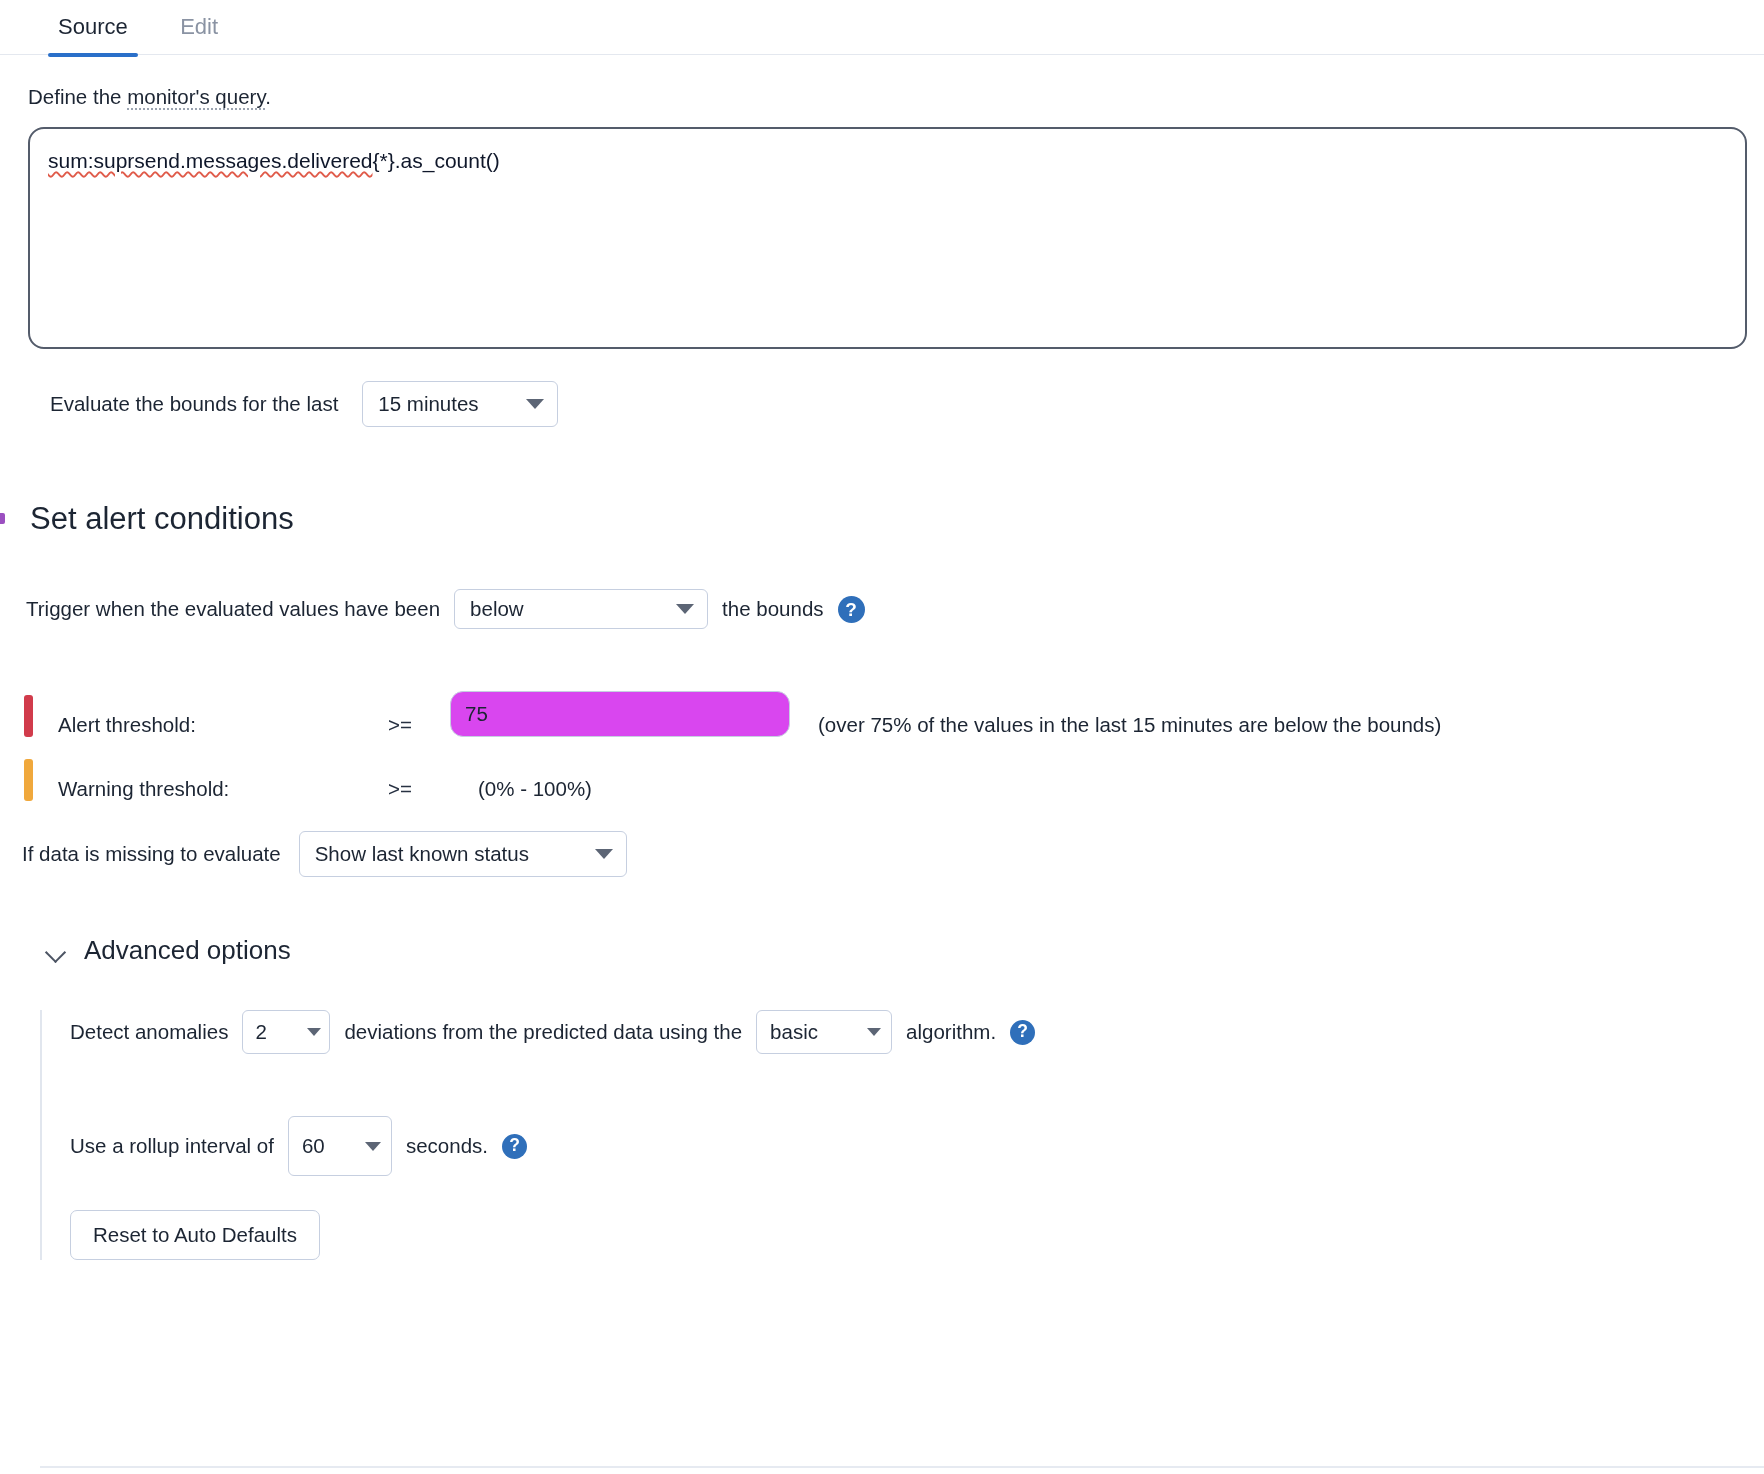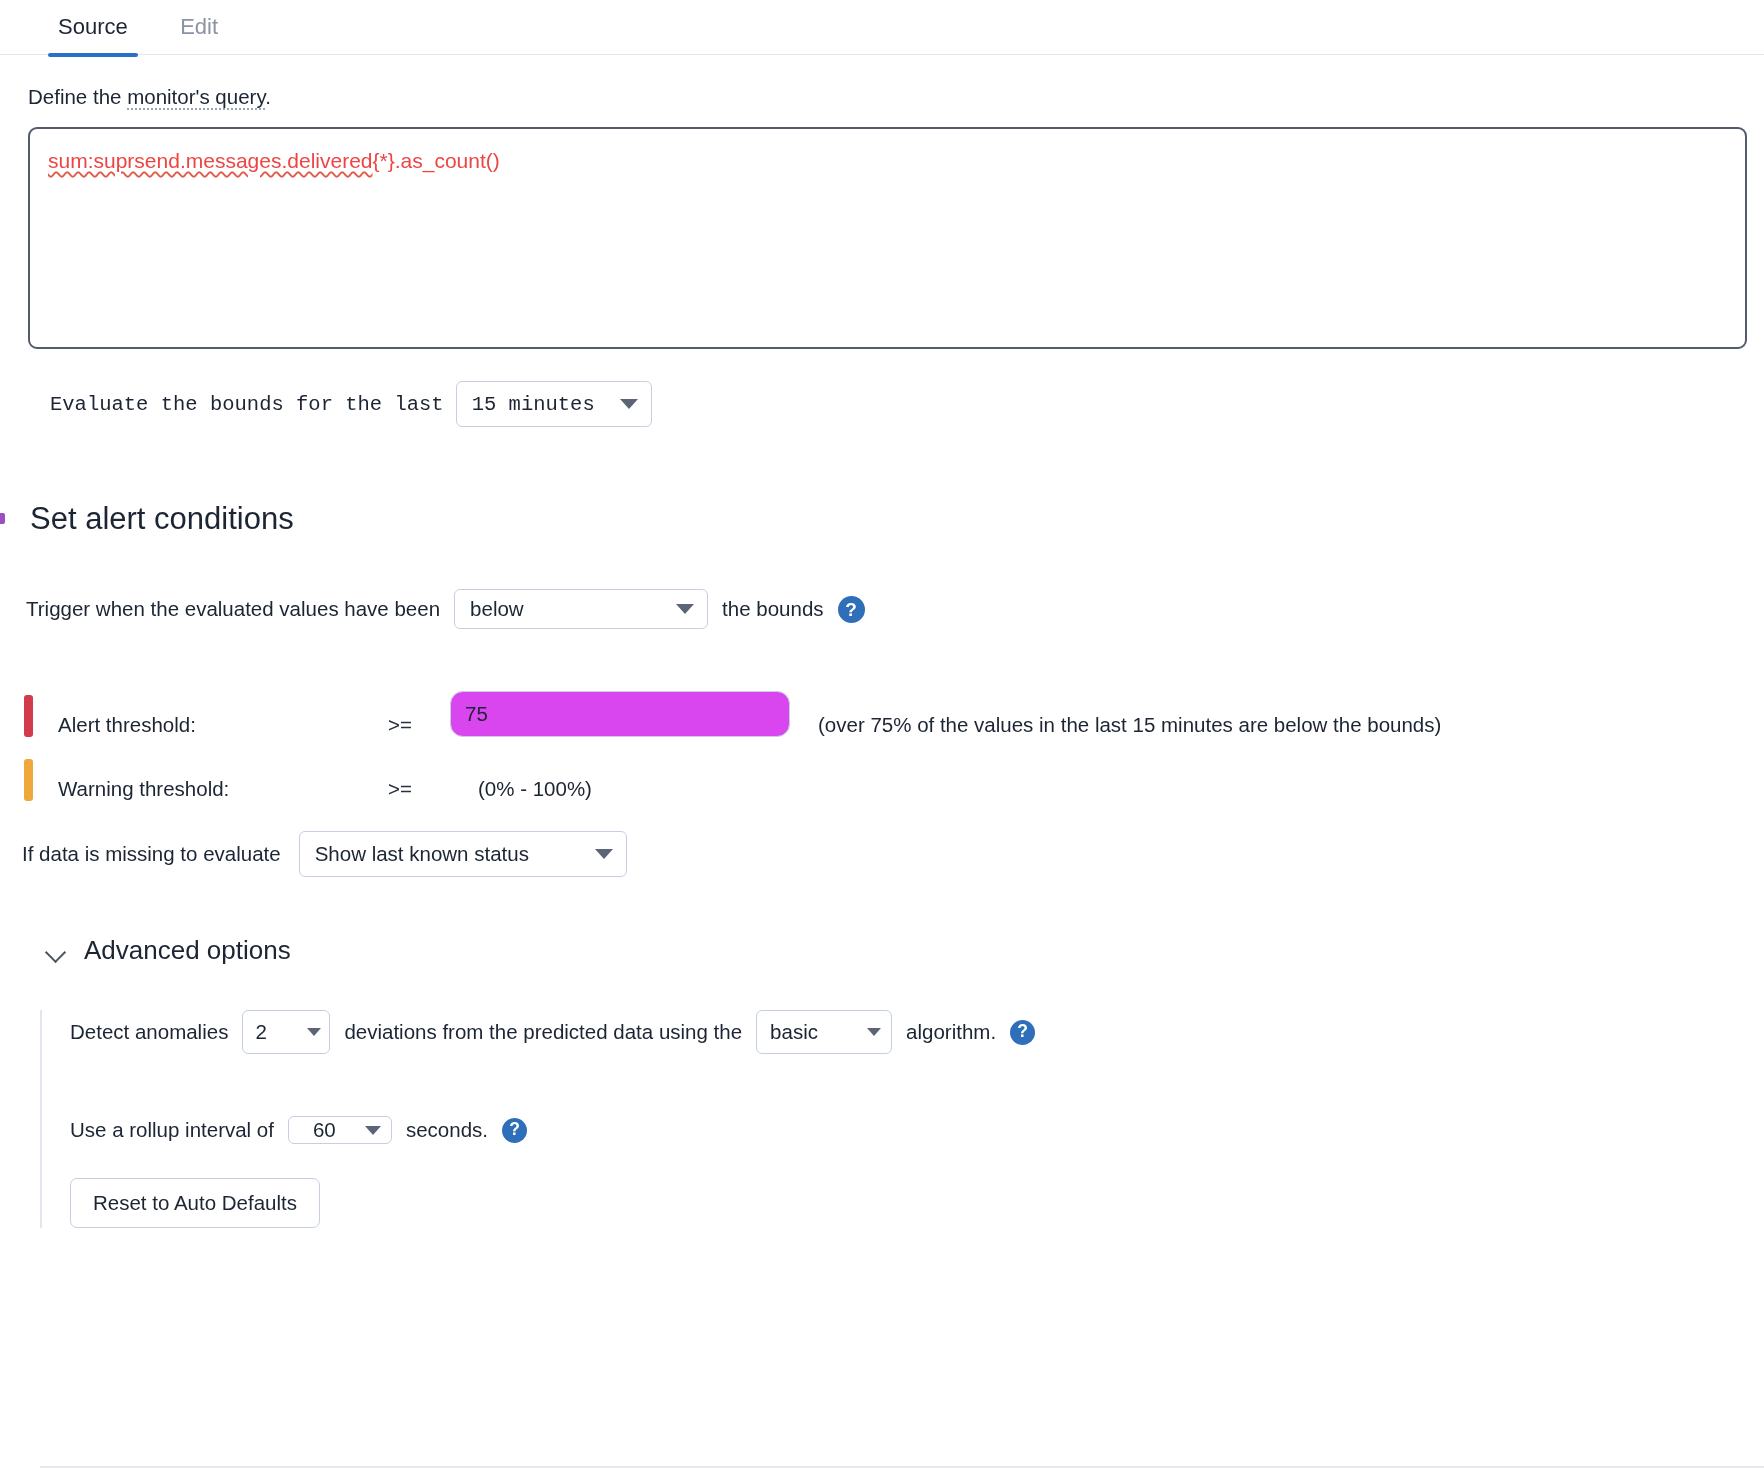--- a/index.html
+++ b/index.html
@@ -55,25 +55,25 @@
     text-decoration-thickness: 2px;
     text-underline-offset: 4px;
   }
 
   
   .query-box {
     margin: 18px 0 0 0;
     width: 1719px;
     height: 222px;
     border: 2px solid #545c6b;
-    border-radius: 9px;
+    border-radius: 16px;
     padding: 20px 18px;
     font-size: 21px;
     background: #fff;
-    color: #ef4444;
+    color: #0f172a;
     cursor: text;
   }
   .query-text {
     display: inline;
     white-space: pre;
   }
   .misspell {
     text-decoration: underline;
     text-decoration-style: wavy;
     text-decoration-color: #e05b4a;
@@ -103,24 +103,24 @@
     border-top: 10px solid #5c6575;
     flex: 0 0 auto;
   }
   .sel-15min { width: 196px; }
   .sel-below { width: 254px; height: 40px; }
   .sel-missing { width: 328px; }
   .sel-dev { width: 88px; height: 44px; padding: 0 8px 0 12px; }
   .sel-dev .caret { margin-left: 10px; border-left-width: 7px; border-right-width: 7px; border-top-width: 8px; }
   .sel-algo { width: 136px; height: 44px; padding: 0 10px 0 13px; }
   .sel-algo .caret { margin-left: 10px; border-left-width: 7px; border-right-width: 7px; border-top-width: 8px; }
-  .sel-rollup { width: 104px; height: 28px; padding: 0 10px 0 24px; }
+  .sel-rollup { width: 104px; height: 60px; padding: 0 10px 0 13px; }
   .sel-rollup .caret { margin-left: 10px; border-left-width: 8px; border-right-width: 8px; border-top-width: 9px; }
 
-  .eval-row { padding: 32px 0 0 22px; gap: 12px; font-family: Liberation Mono, monospace; }
+  .eval-row { padding: 32px 0 0 22px; gap: 24px; }
 
   
   .sect-head {
     display: flex;
     align-items: center;
     padding: 74px 0 0 8px;
     position: relative;
   }
   .collapse-dot {
     position: absolute;

